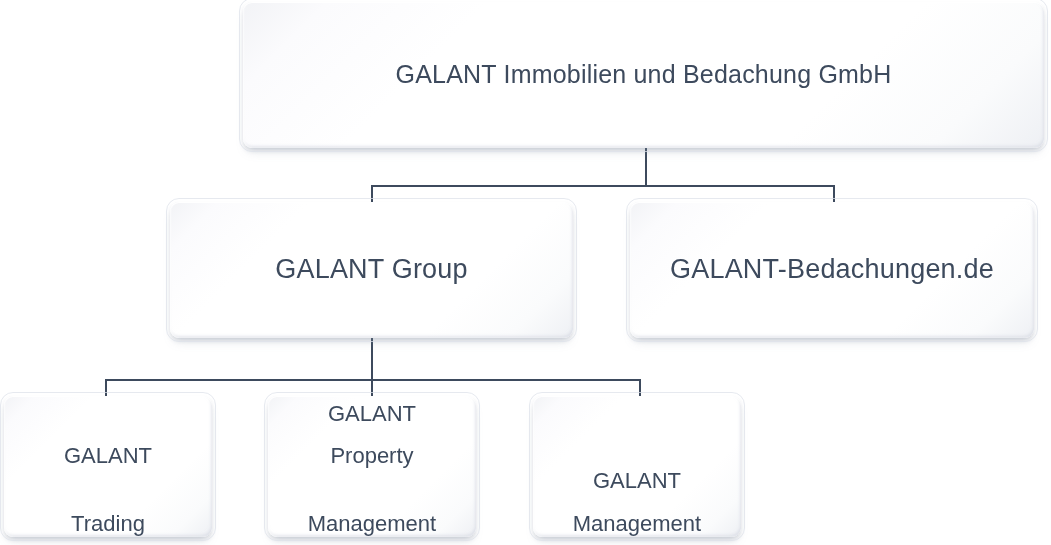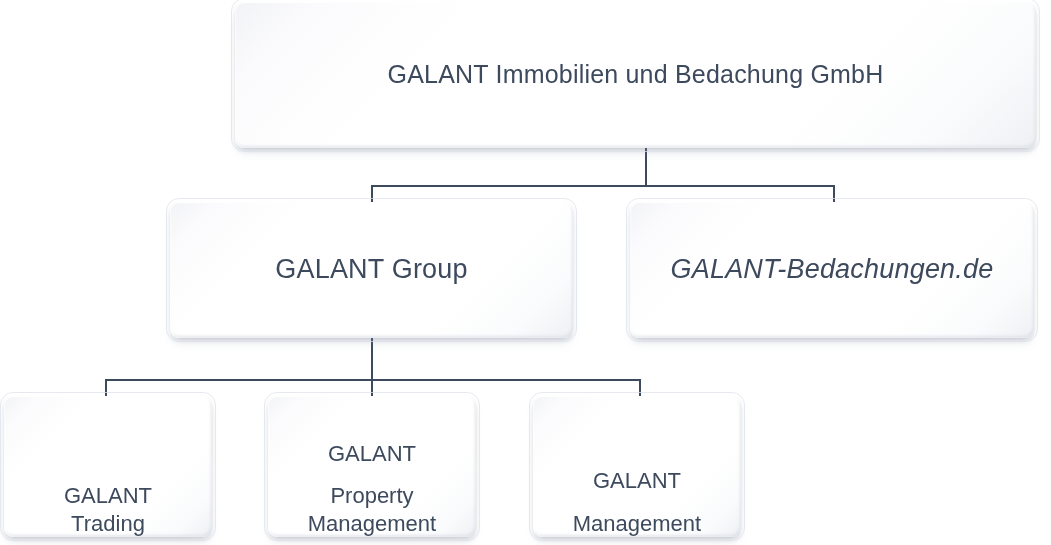--- a/index.html
+++ b/index.html
@@ -63,56 +63,56 @@
   }
 
   .node-label {
     position: relative;
     z-index: 2;
     line-height: 1.25;
   }
 
   
   .node.root {
-    left: 235px;
+    left: 243px;
     top: 2px;
     width: 801px;
     height: 146px;
   }
   .node.root .node-label {
     font-size: 25px;
     letter-spacing: 0.2px;
   }
 
   
   .node.lvl2 {
     top: 202px;
     height: 136px;
   }
   .node.lvl2 .node-label {
     font-size: 27px;
     letter-spacing: 0.2px;
   }
   .node.lvl2.left  { left: 170px; width: 403px; }
-  .node.lvl2.right { left: 630px; width: 404px; font-style: italic; }
+  .node.lvl2.right { left: 630px; width: 404px; }
 
   
   .node.lvl3 {
     top: 396px;
     width: 208px;
     height: 141px;
     align-items: flex-end;
   }
   .node.lvl3 .node-label {
     font-size: 22px;
     padding-top: 18px;
   }
   .node.lvl3 .lbl-head { display: block; }
   .node.lvl3 .lbl-sub  { display: block; margin-top: 15px; }
-  .node.lvl3 .lbl-sub2 { display: block; }
+  .node.lvl3 .lbl-sub2 { display: block; margin-top: 40px; }
   .node.lvl3.c1 { left: 4px; }
   .node.lvl3.c2 { left: 268px; }
   .node.lvl3.c3 { left: 533px; }
 </style>
 </head>
 <body>
 
 <div id="org-chart">
 
   <div class="conn v" style="left:645px; top:148px; height:38px;"></div>

